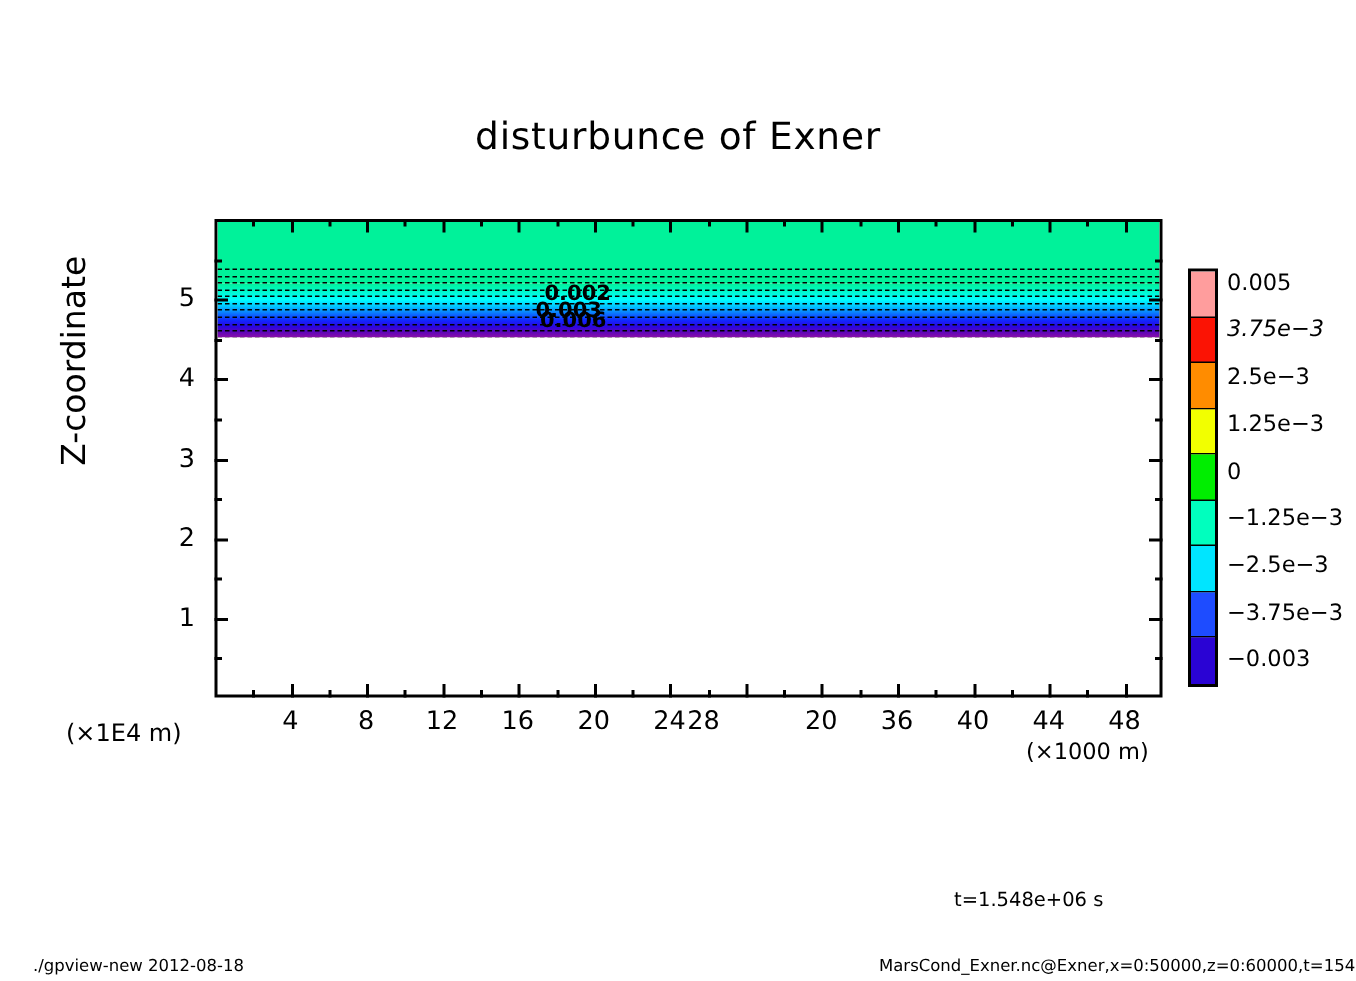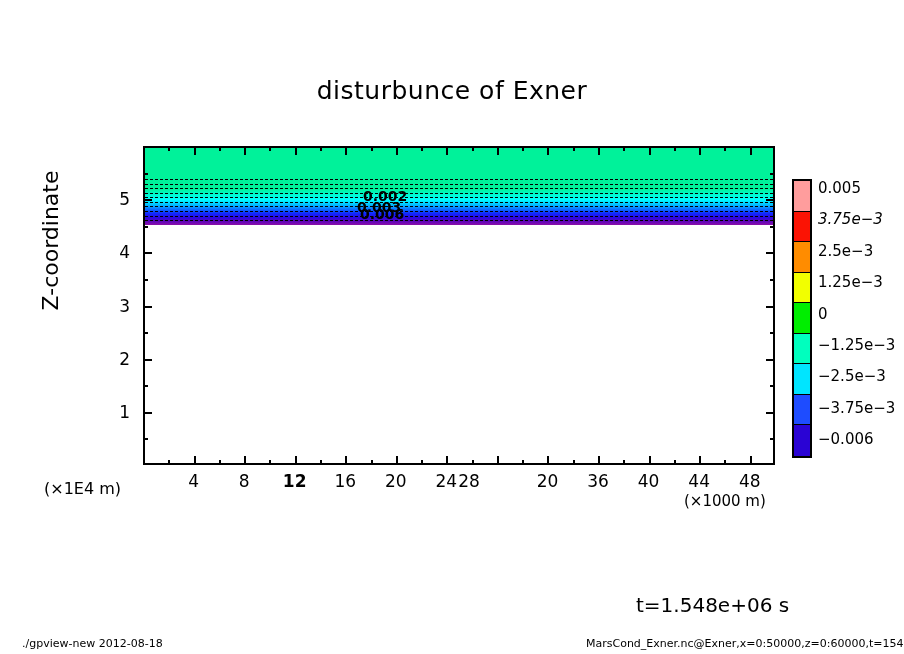--- a/index.html
+++ b/index.html
@@ -216,21 +216,21 @@
     left: 302px;
     top: 561px;
     font-size: 16px;
     letter-spacing: 0.4px;
     white-space: nowrap;
   }
   #time-stamp {
     position: absolute;
     left: 636px;
     top: 593px;
-    font-size: 20px;
+    font-size: 13px;
     white-space: nowrap;
   }
   #footer-left {
     position: absolute;
     left: 22px;
     top: 637px;
     font-size: 11px;
     white-space: nowrap;
   }
   #footer-right {
@@ -345,21 +345,21 @@
       <div class="tick-y-minor" style="top: 225.75px; left: 770px;"></div>
       <div class="tick-y" style="top: 199.167px; left: 143px;"></div>
       <div class="tick-y" style="top: 199.167px; left: 766px;"></div>
       <div class="tick-y-minor" style="top: 172.583px; left: 143px;"></div>
       <div class="tick-y-minor" style="top: 172.583px; left: 770px;"></div>
     </div>
 
   <div id="x-tick-labels">
       <div class="xlabel-val" style="left: 193.56px;">4</div>
       <div class="xlabel-val" style="left: 244.12px;">8</div>
-      <div class="xlabel-val" style="left: 294.68px; font-weight: bold;">12</div>
+      <div class="xlabel-val" style="left: 294.68px;">12</div>
       <div class="xlabel-val" style="left: 345.24px;">16</div>
       <div class="xlabel-val" style="left: 395.8px;">20</div>
       <div class="xlabel-val" style="left: 446.36px;">24</div>
       <div class="xlabel-val" style="left: 469px;">28</div>
       <div class="xlabel-val" style="left: 547.48px;">20</div>
       <div class="xlabel-val" style="left: 598.04px;">36</div>
       <div class="xlabel-val" style="left: 648.6px;">40</div>
       <div class="xlabel-val" style="left: 699.16px;">44</div>
       <div class="xlabel-val" style="left: 749.72px;">48</div>
     </div>
@@ -389,20 +389,20 @@
     </div>
   <div id="colorbar-labels">
       <div class="cb-label" style="top: 188px;">0.005</div>
       <div class="cb-label" style="top: 219.395px; font-style: italic;">3.75e−3</div>
       <div class="cb-label" style="top: 250.791px;">2.5e−3</div>
       <div class="cb-label" style="top: 282.186px;">1.25e−3</div>
       <div class="cb-label" style="top: 313.581px;">0</div>
       <div class="cb-label" style="top: 344.977px;">−1.25e−3</div>
       <div class="cb-label" style="top: 376.372px;">−2.5e−3</div>
       <div class="cb-label" style="top: 407.767px;">−3.75e−3</div>
-      <div class="cb-label" style="top: 439.163px;">−0.006</div>
+      <div class="cb-label" style="top: 439.163px;">−0.003</div>
     </div>
 
   <div id="time-stamp">t=1.548e+06 s</div>
   <div id="footer-left">./gpview-new  2012-08-18</div>
   <div id="footer-right">MarsCond_Exner.nc@Exner,x=0:50000,z=0:60000,t=1548000</div>
 
 </div>
 
 </body></html>

